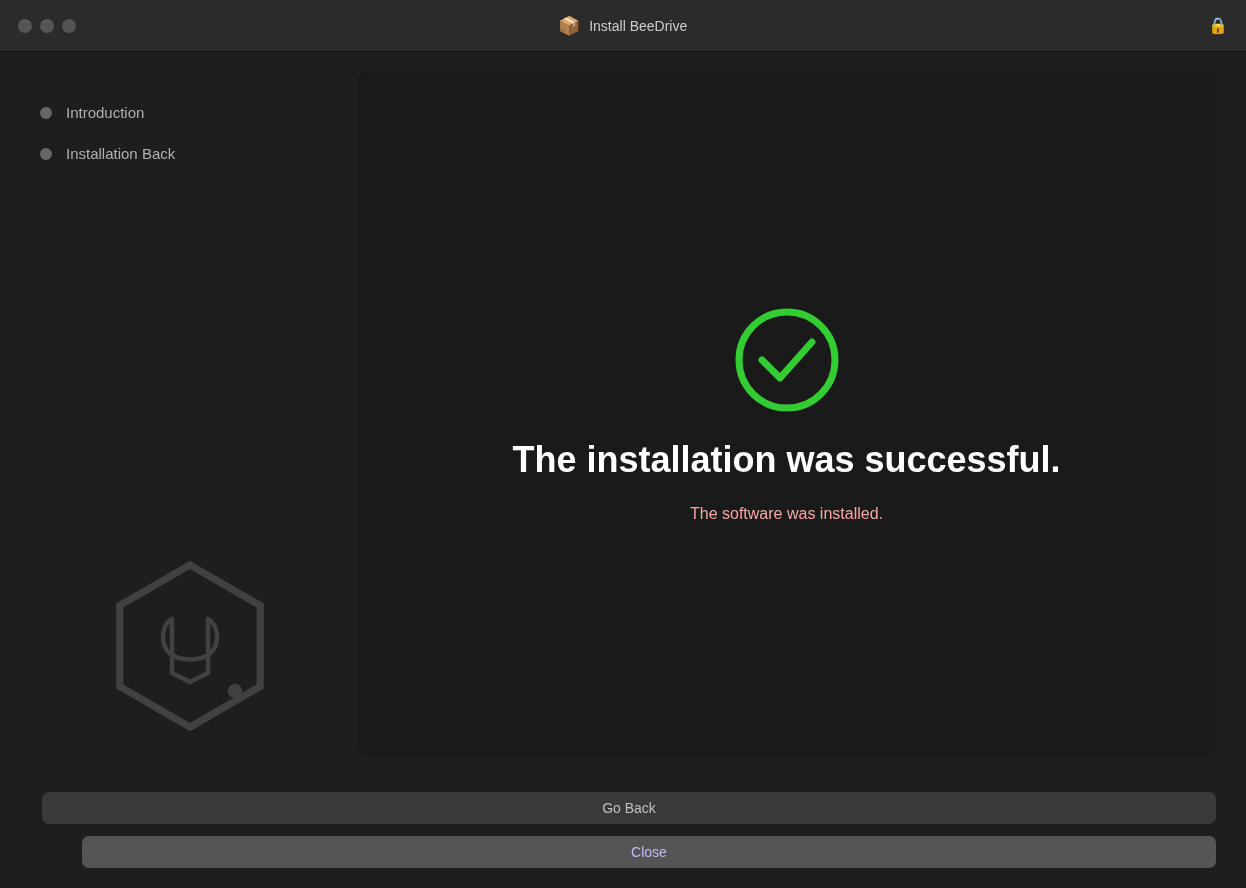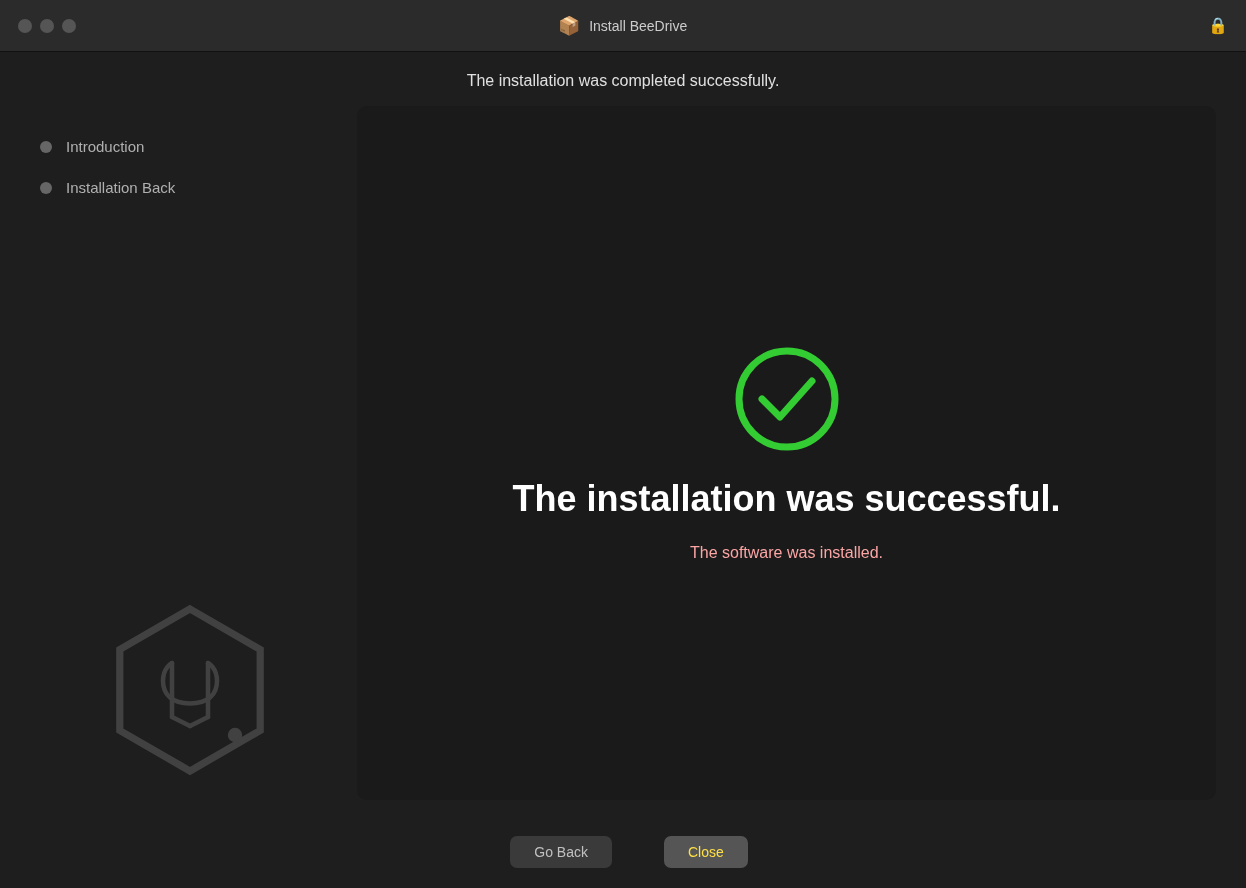--- a/index.html
+++ b/index.html
@@ -170,44 +170,45 @@
 
     .success-subtitle {
       color: #fca5a5;
       font-size: 16px;
       text-align: center;
     }
 
     
     .bottom-bar {
       display: flex;
-      justify-content: center;
+      justify-content: flex-start;
       gap: 12px;
       padding: 16px 30px 20px 42px;
       flex-shrink: 0;
+      flex-direction: column;
     }
 
     .btn {
       padding: 8px 24px;
       border-radius: 7px;
       font-size: 14px;
       font-weight: 500;
       cursor: pointer;
       border: none;
       font-family: inherit;
     }
 
     .btn-secondary {
       background: #3a3a3a;
       color: #c0c0c0;
     }
 
     .btn-primary {
       background: #555;
-      color: #fde047;
+      color: #c4b5fd;
       margin-left: 40px;
     }
   </style>
 </head>
 <body>
 
 <div class="titlebar">
   <div class="window-controls">
     <div class="window-btn"></div>
     <div class="window-btn"></div>
@@ -215,21 +216,20 @@
   </div>
   <div class="titlebar-title">
     <span class="titlebar-icon">📦</span>
     <span>Install BeeDrive</span>
   </div>
   <div class="lock-icon">🔒</div>
 </div>
 
 <div class="main">
 
-  <div class="top-message">The installation was completed successfully.</div>
 
   <div class="body-layout">
 
     <div class="sidebar">
       <div class="sidebar-steps">
 
         <div class="step-item">
           <div class="step-dot"></div>
           <span class="step-label">Introduction</span>
         </div>

